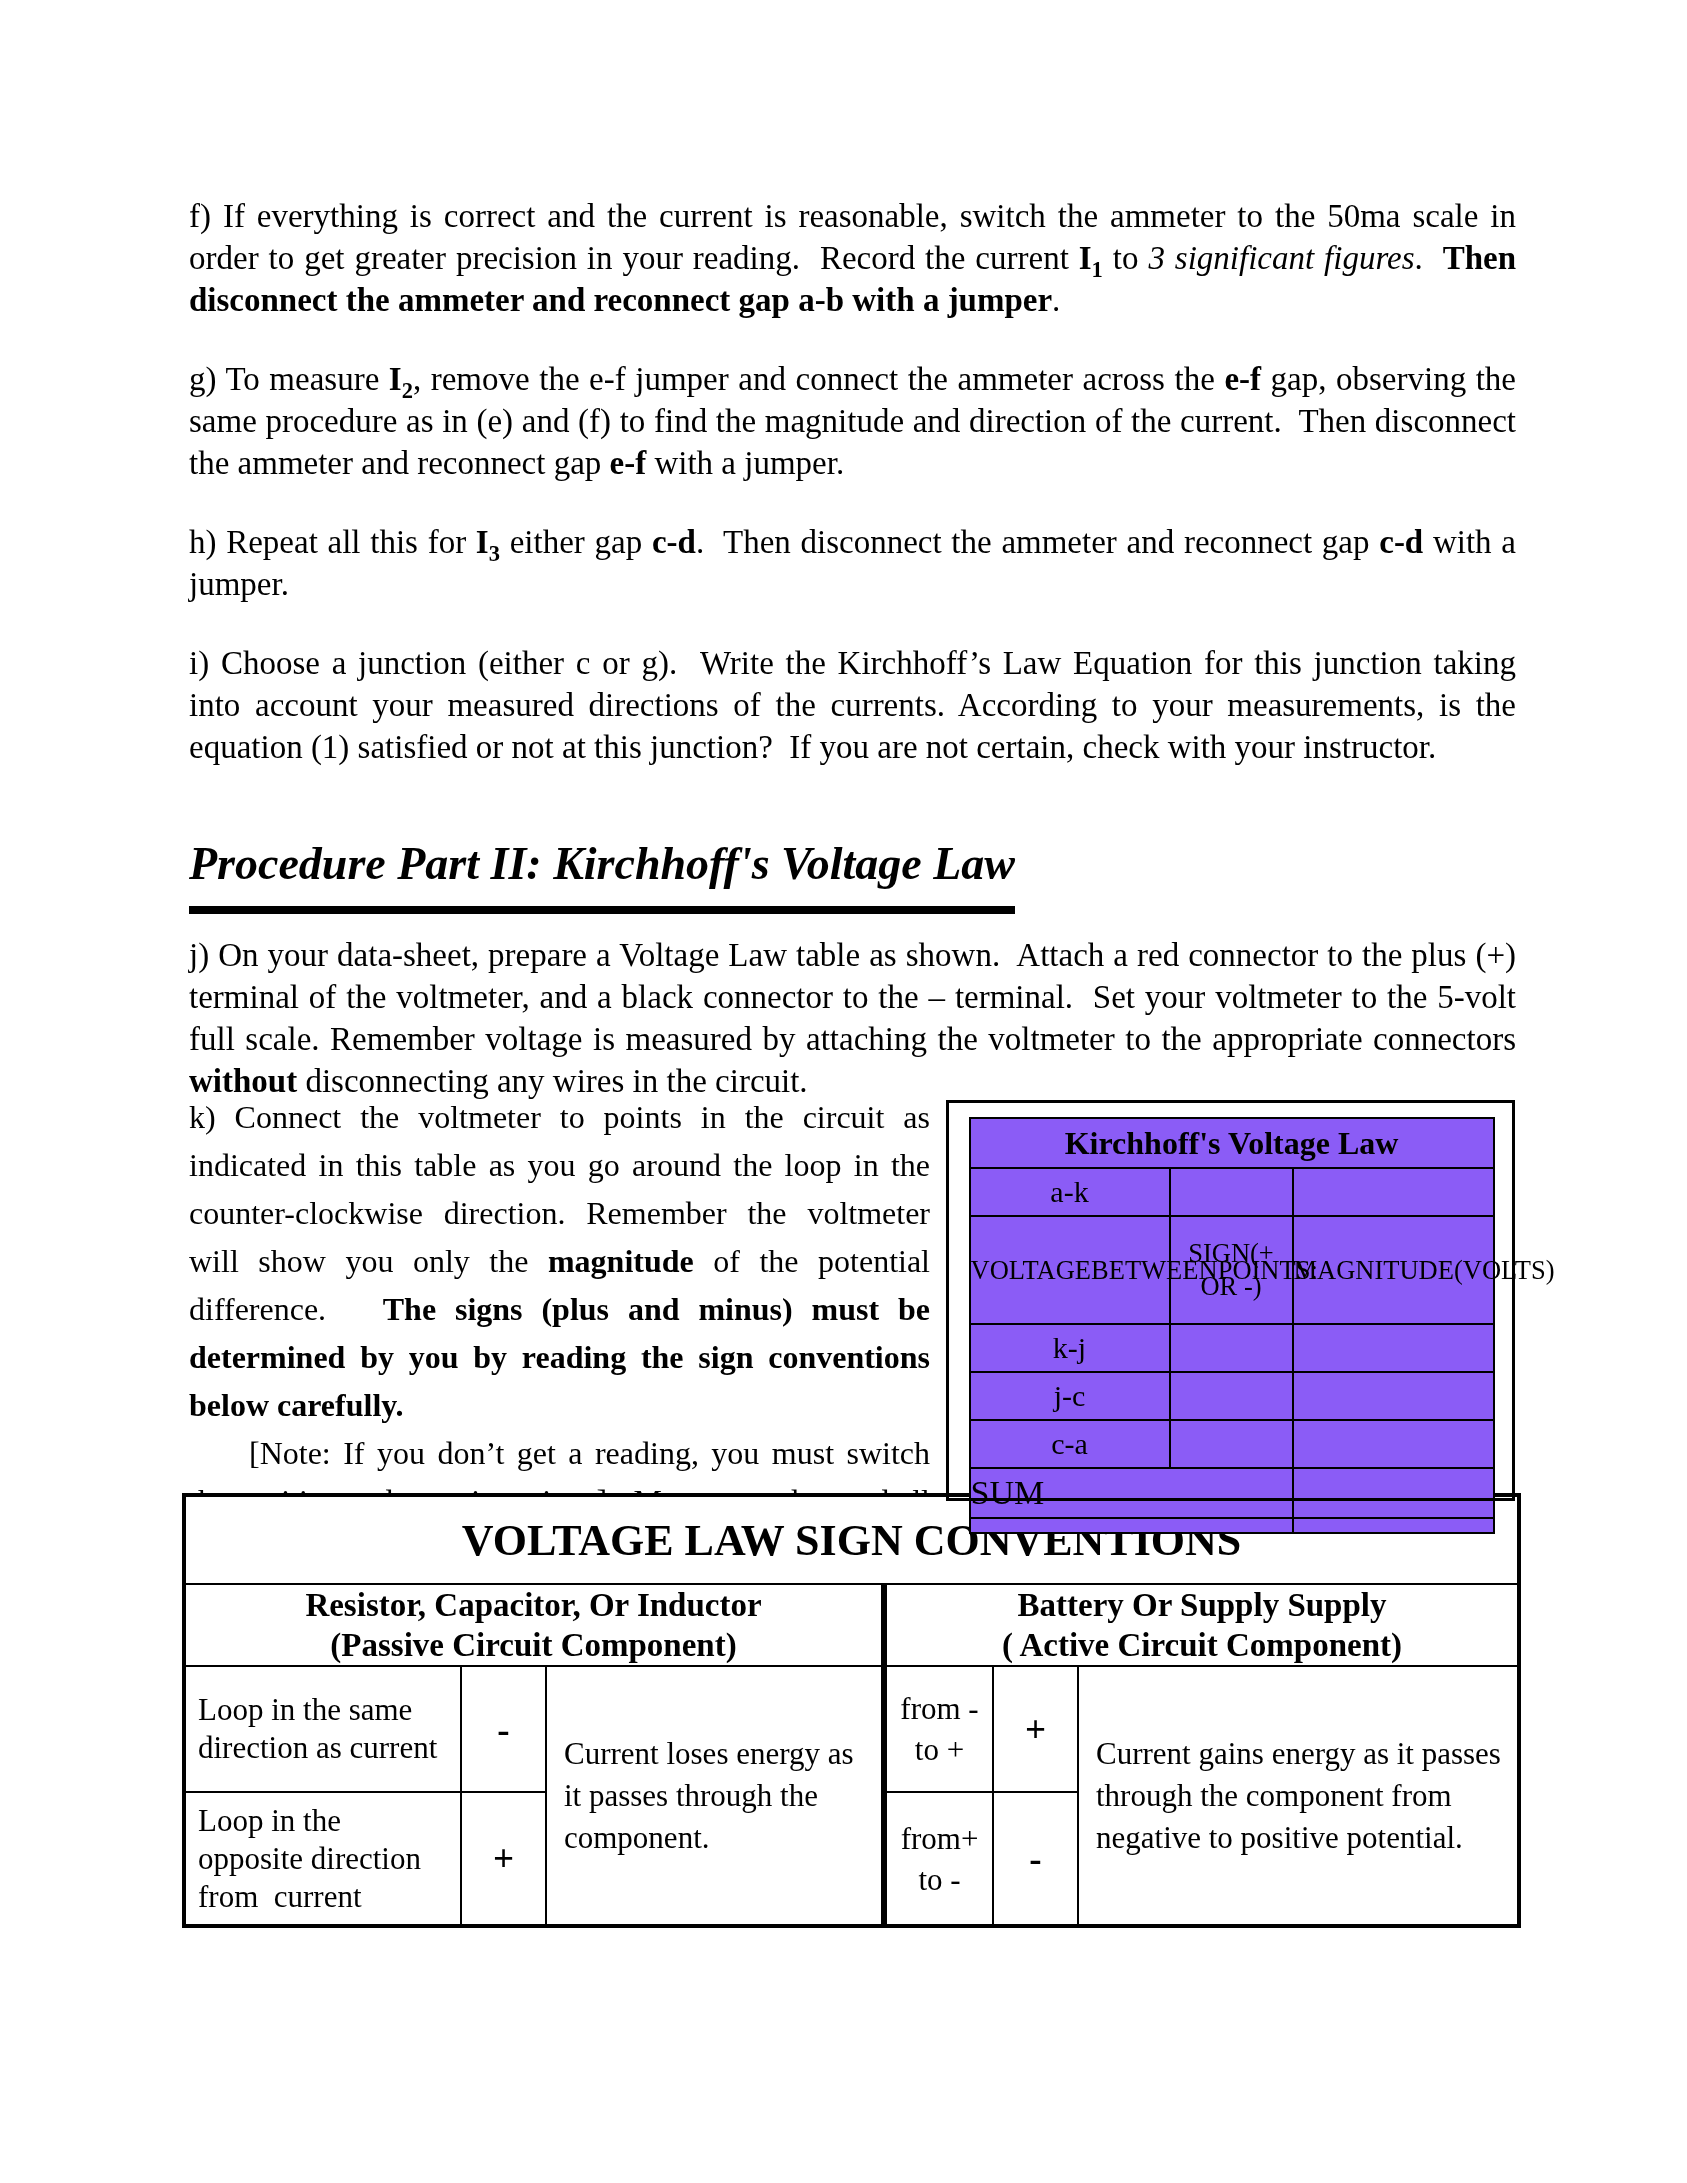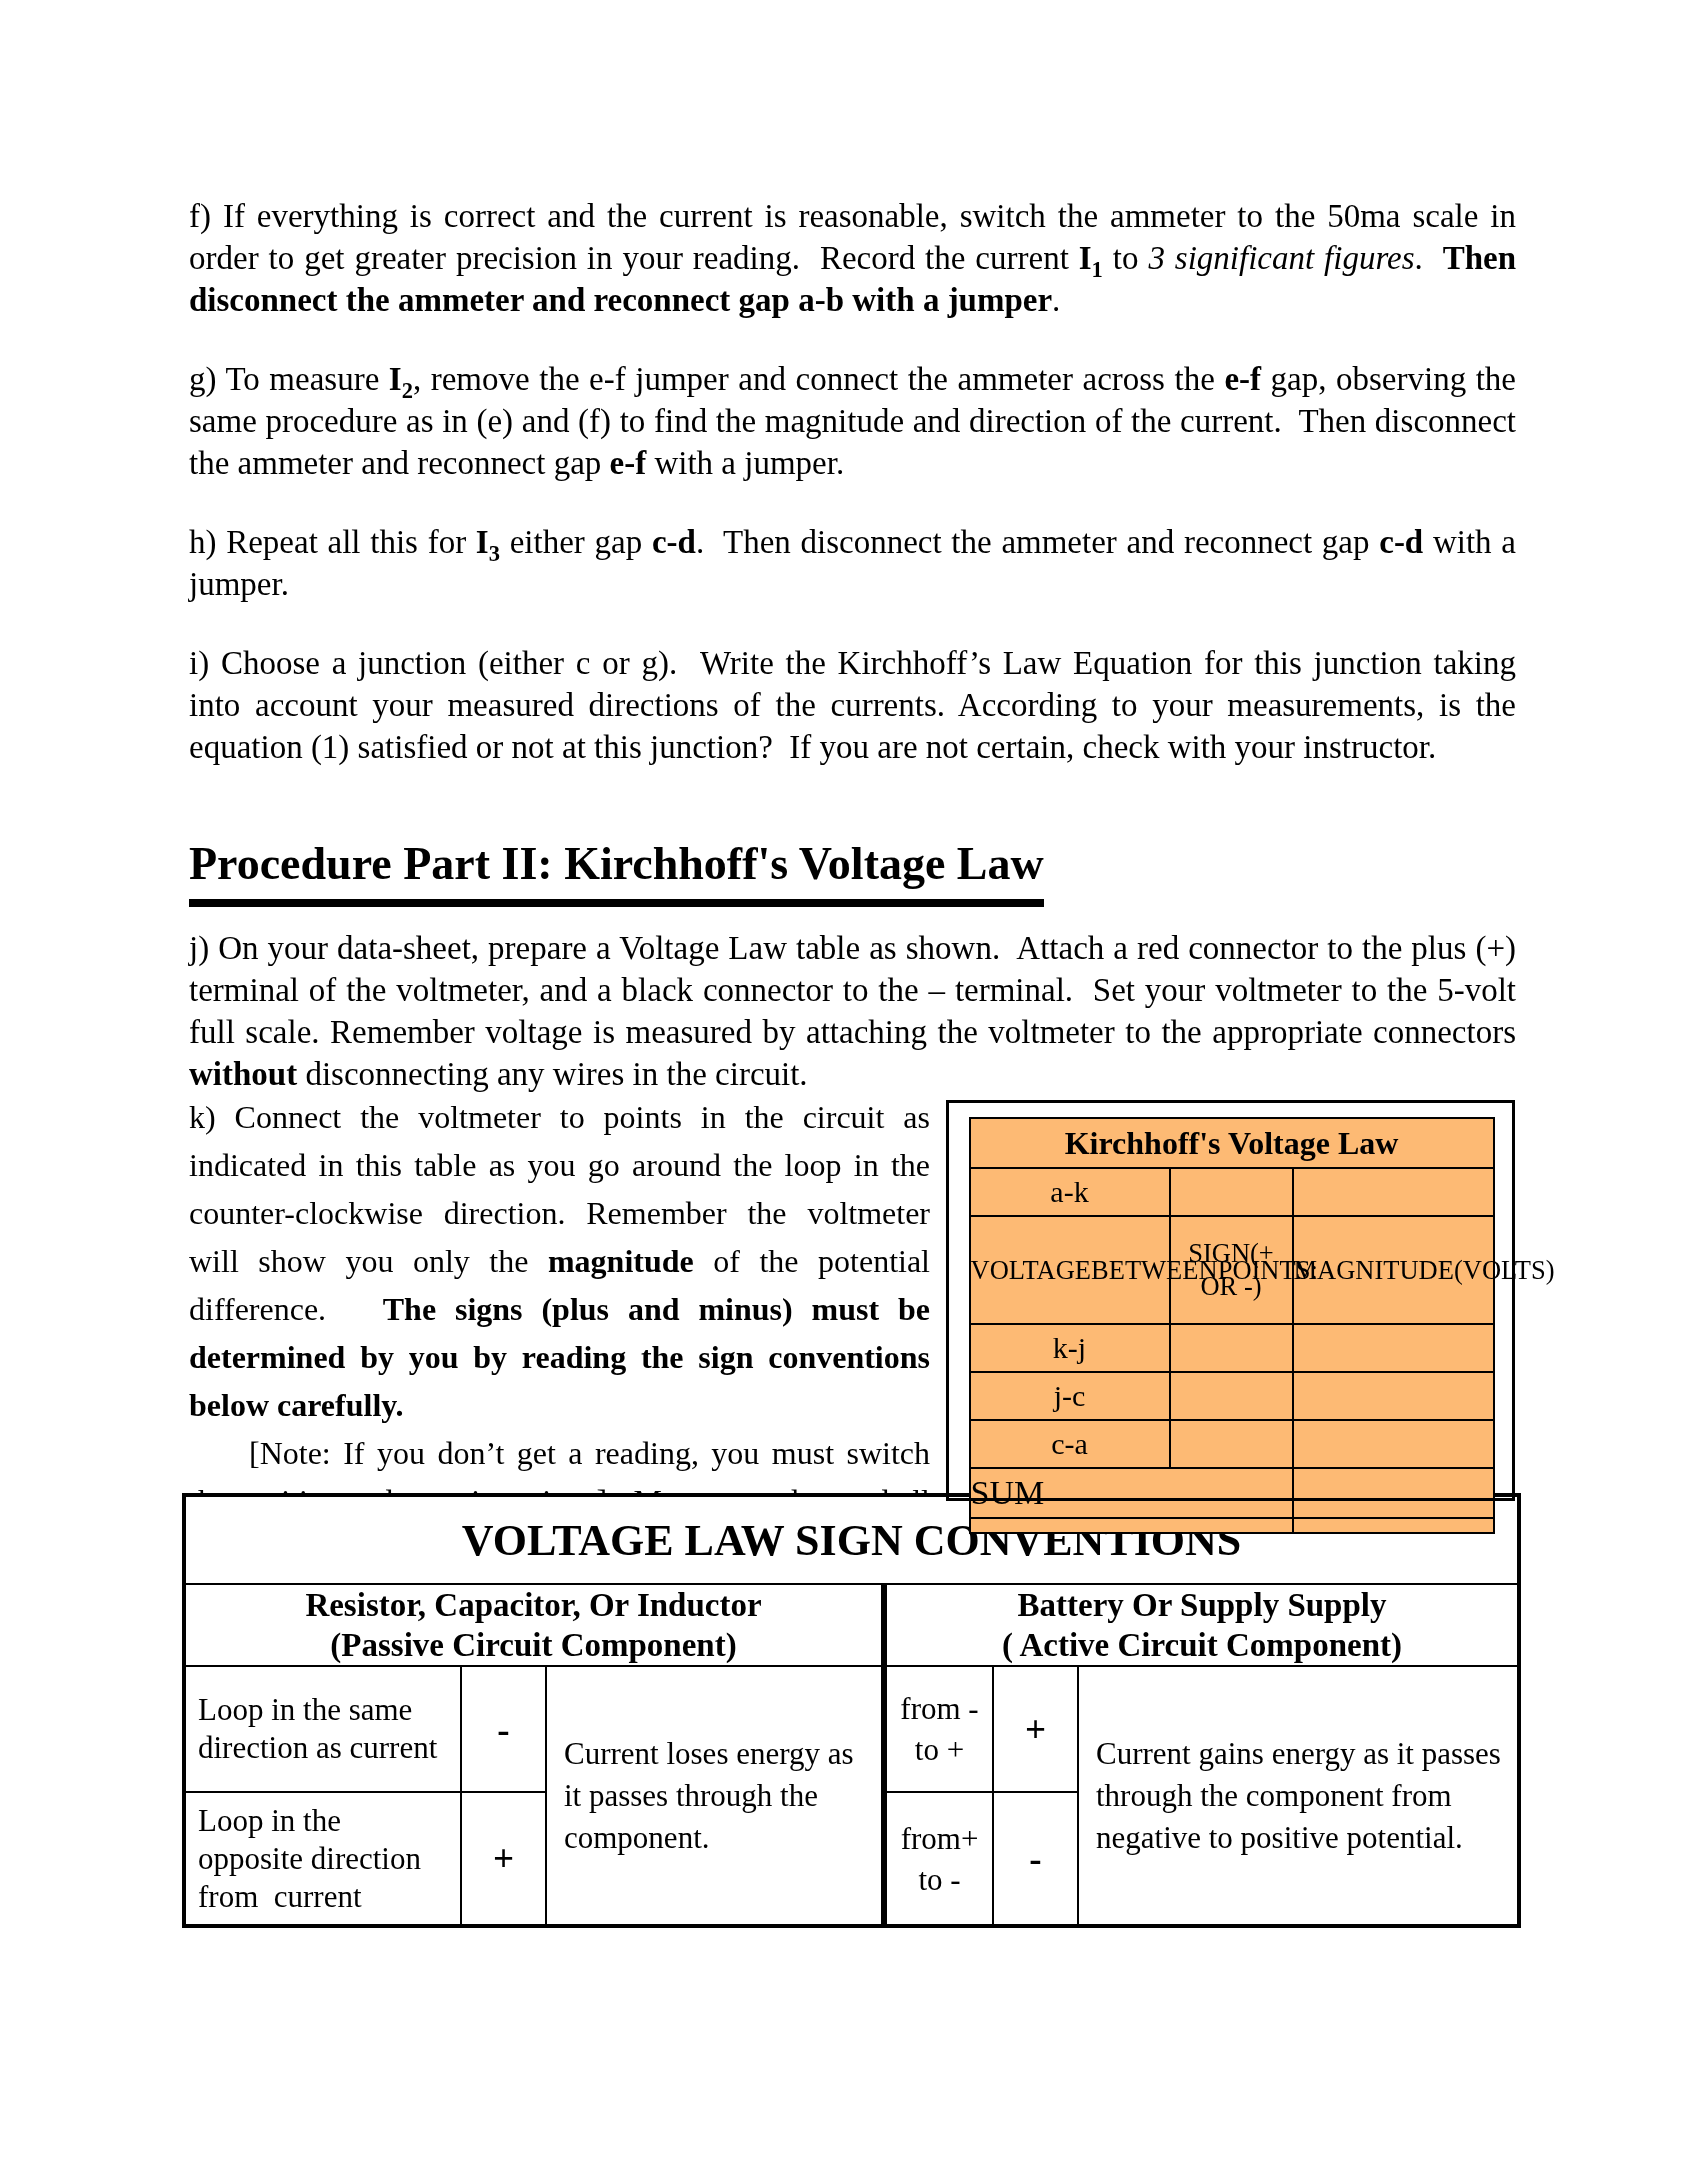--- a/index.html
+++ b/index.html
@@ -17,33 +17,33 @@
     font-size:33px; line-height:42px;
     text-align:justify; margin:0 0 37px 0;
   }
   .b { font-weight:bold; }
   .i { font-style:italic; }
   sub { font-size:22.5px; line-height:0; font-weight:bold; }
   .heading {
     margin:70px 0 20px 0;
     font-size:46px; line-height:52px; font-weight:bold;
   }
-  .heading .hline { display:inline-block; border-bottom:8.6px solid #000; padding-bottom:9px; }
+  .heading .hline { display:inline-block; border-bottom:8.6px solid #000; padding-bottom:16px;font-style:italic; }
 
   
   .kcol { position:absolute; left:189px; top:1093px; width:741px; }
   .kcol .para { font-size:32px; line-height:48px; margin:0; }
   .kcol .note { text-indent:60px; }
 
   
   .vt-wrap { position:absolute; left:946px; top:1100px; width:582px; height:476px; }
   table.vtable {
     position:absolute; left:22.5px; top:17px; width:524px;
     border-collapse:collapse; table-layout:fixed;
-    background:#fdba74; z-index:1;
+    background:#8b5cf6; z-index:1;
   }
   table.vtable td { border:2.6px solid #000; text-align:center; vertical-align:middle; padding:0; }
   table.vtable .vt-title { height:48px; font-size:32px; font-weight:bold; }
   table.vtable .vt-head { height:106px; font-size:26.5px; line-height:33px; }
   table.vtable .vt-row { height:46px; font-size:30px; }
   table.vtable .vt-sum { height:48px; font-size:34px; text-align:left; padding-right:31px; }
   table.vtable .vt-tail { height:13.2px; }
   .vt-box {
     position:absolute; left:0; top:0; width:569px; height:401px;
     border:3.3px solid #000; box-sizing:border-box;

